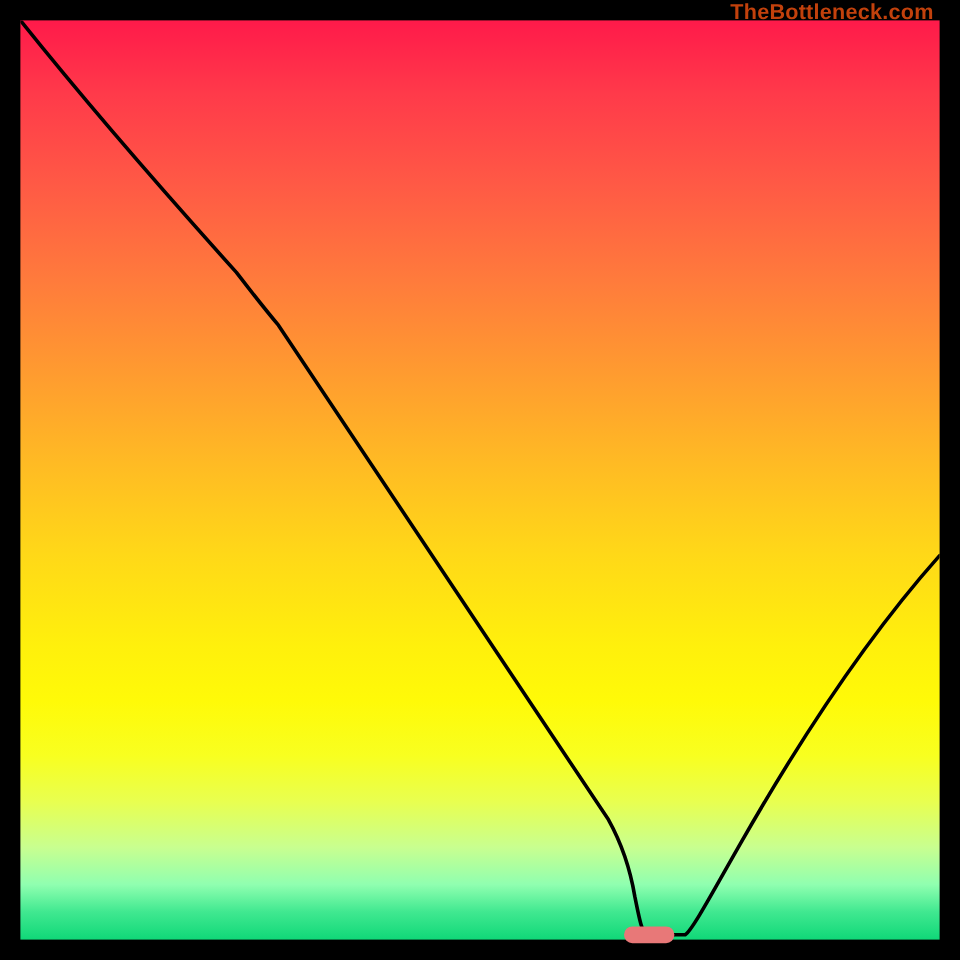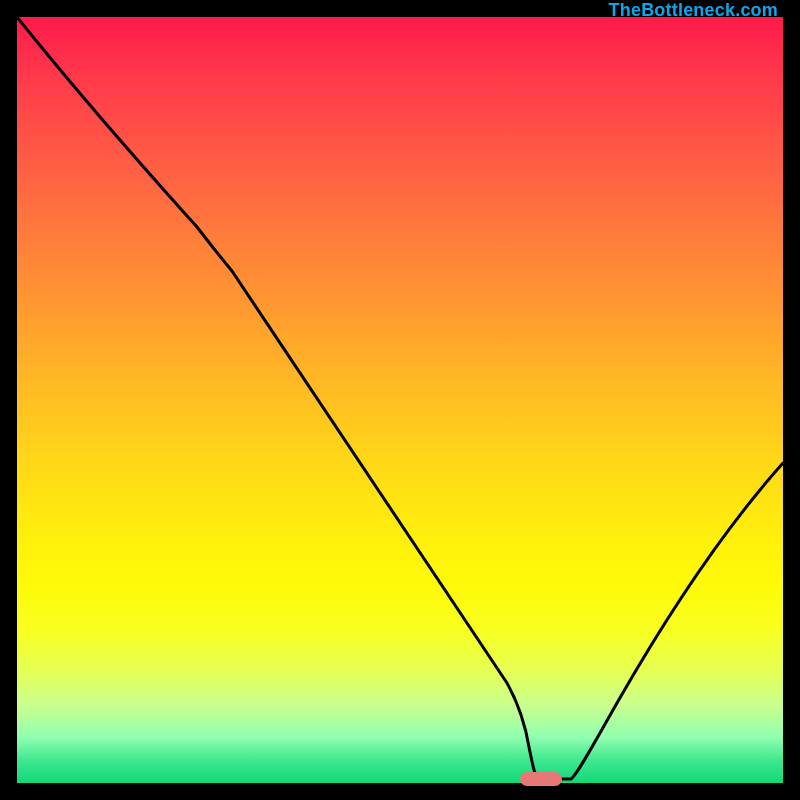--- a/index.html
+++ b/index.html
@@ -29,21 +29,21 @@
     #10d878 100%
   );
 }
 .attribution {
   position: absolute;
   right: 22px;
   top: 0px;
   font-family: Arial, Helvetica, sans-serif;
   font-size: 18px;
   font-weight: 600;
-  color: #0ea5e9;
+  color: #c2410c;
   letter-spacing: 0.2px;
 }
 .curve-svg {
   position: absolute;
   left: 17px;
   top: 17px;
   width: 766px;
   height: 766px;
   pointer-events: none;
 }

